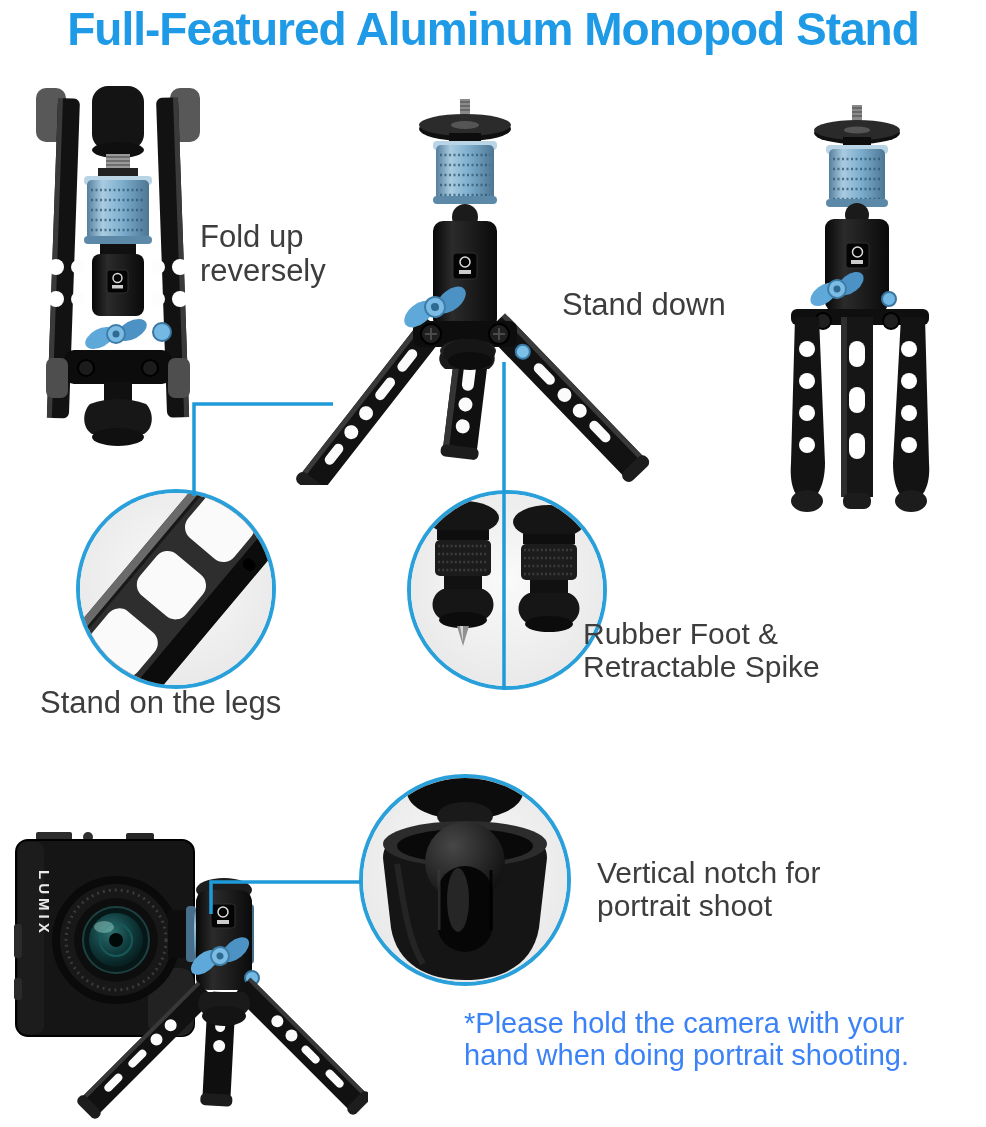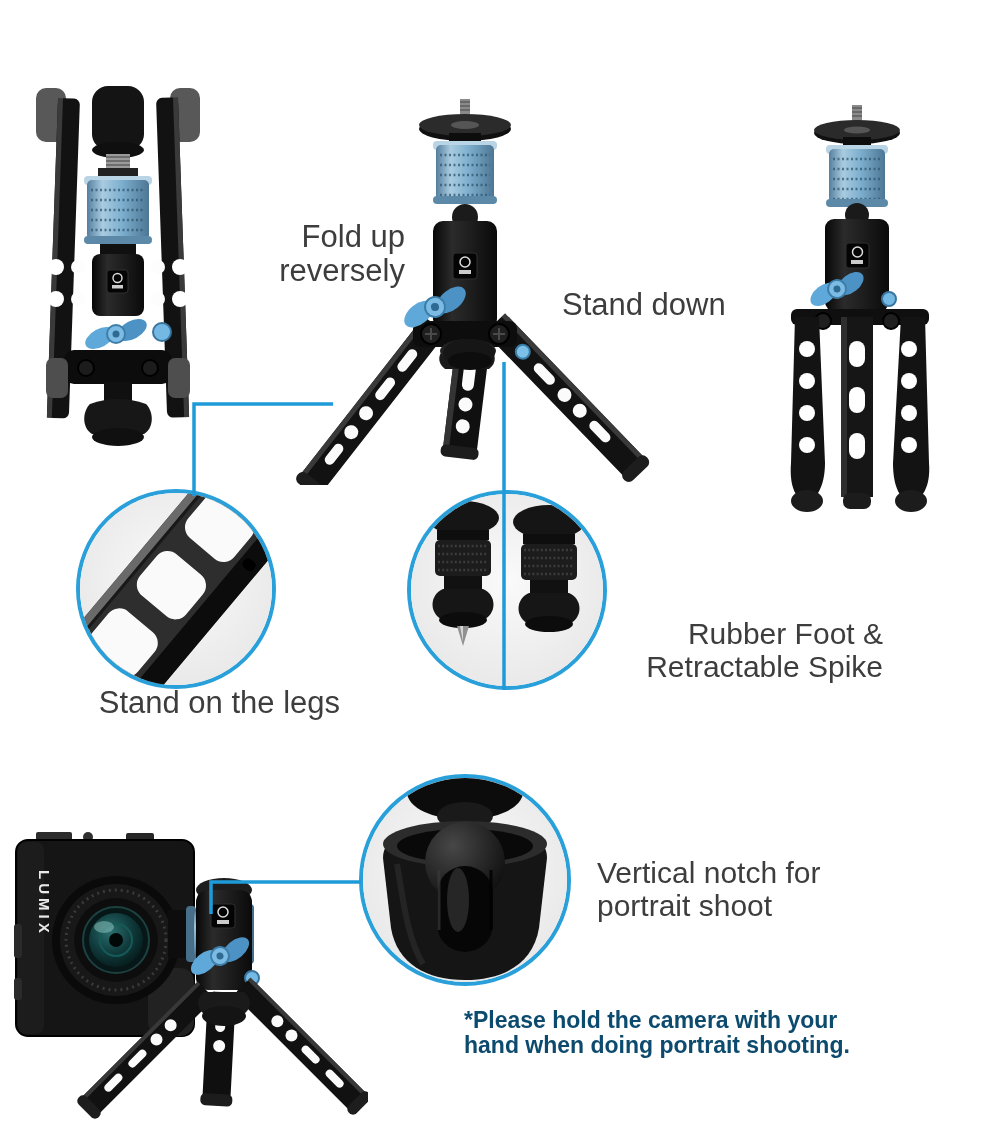--- a/index.html
+++ b/index.html
@@ -2,23 +2,23 @@
 <html><head>
 <meta charset="utf-8">
 <style>
   html,body{margin:0;padding:0;background:#fff;}
   .canvas{position:relative;width:986px;height:1127px;background:#fff;overflow:hidden;
           font-family:"Liberation Sans","DejaVu Sans",sans-serif;}
   .title{position:absolute;left:0;top:2px;width:986px;text-align:center;
          font-size:46px;font-weight:bold;letter-spacing:-1px;color:#1f9ae6;z-index:5;}
   .label{position:absolute;color:#3d3d3d;font-size:31px;line-height:1.1;
          white-space:pre-line;z-index:6;}
-  .label.center{text-align:right;}
-  .footnote{position:absolute;left:464px;top:1008px;color:#0c4a6e;font-size:23px;
-            font-weight:bold;line-height:1.1;white-space:pre;z-index:6;}
+  .label.center{text-align:left;}
+  .footnote{position:absolute;left:464px;top:1008px;color:#3b82f6;font-size:29px;
+            font-weight:normal;line-height:1.1;white-space:pre;z-index:6;}
   .callout-circle{position:absolute;box-sizing:border-box;border:4px solid #2aa0da;
                   border-radius:50%;background:#fff;overflow:hidden;z-index:3;}
   .photo{position:absolute;z-index:2;}
   .lines{position:absolute;left:0;top:0;z-index:4;pointer-events:none;}
 </style>
 </head>
 <body>
 
 <div class="canvas">
 
@@ -50,20 +50,21 @@
           <stop offset="1" stop-color="#e3e3e3"></stop>
       </radialGradient>
       <linearGradient id="gCol" x1="0" y1="0" x2="1" y2="0">
         <stop offset="0" stop-color="#070707"></stop>
           <stop offset="0.3" stop-color="#2b2b2b"></stop>
         <stop offset="1" stop-color="#0a0a0a"></stop>
       </linearGradient>
     </defs>
   </svg>
 
+  <div class="title">Full-Featured Aluminum Monopod Stand</div>
 
   <svg class="photo" style="left:28px;top:82px" width="180" height="370" viewBox="0 0 180 370">
     <g>
       <rect x="8" y="6" width="30" height="54" rx="10" fill="#585858"></rect>
       <rect x="142" y="6" width="30" height="54" rx="10" fill="#585858"></rect>
       <g transform="translate(30,16) rotate(2)">
           <rect x="0" y="0" width="22" height="320" rx="6" fill="#121212"></rect>
           <rect x="0" y="0" width="5" height="320" fill="#3a3a3a"></rect>
         </g>
       <g transform="translate(128,16) rotate(-2)">

